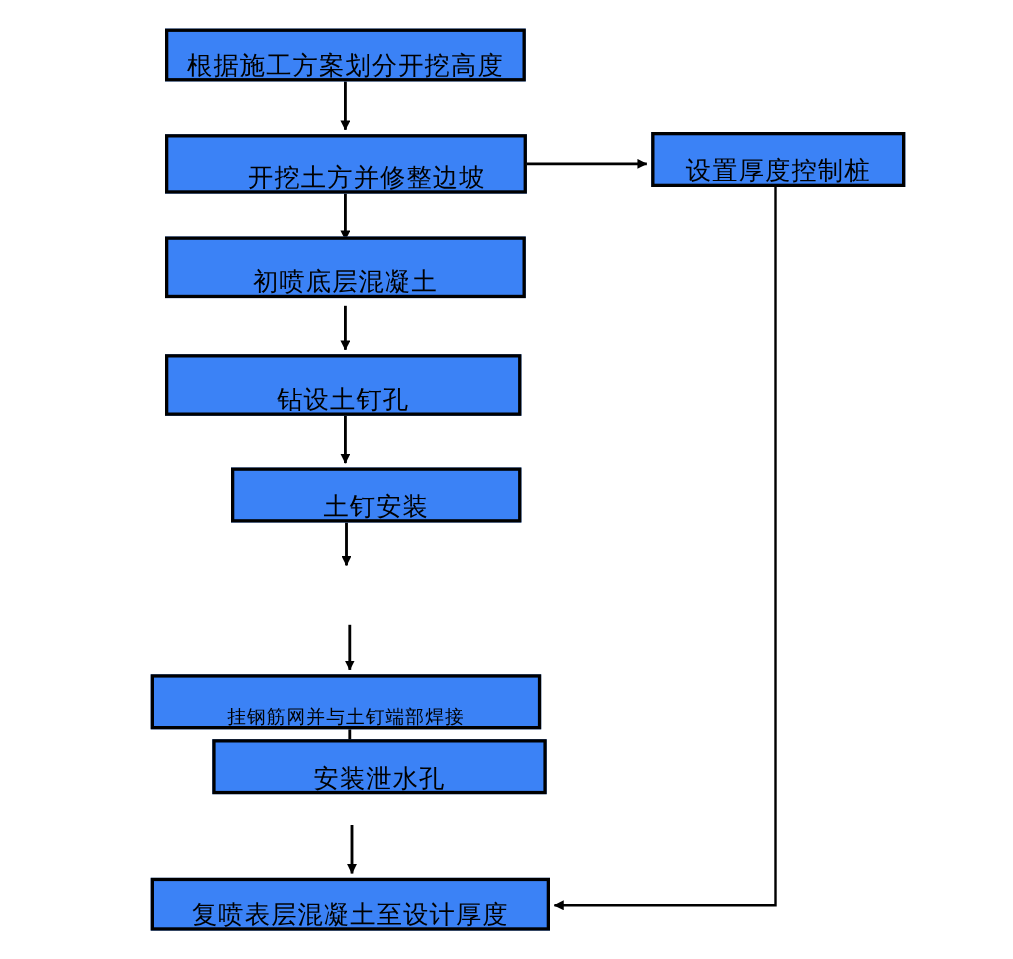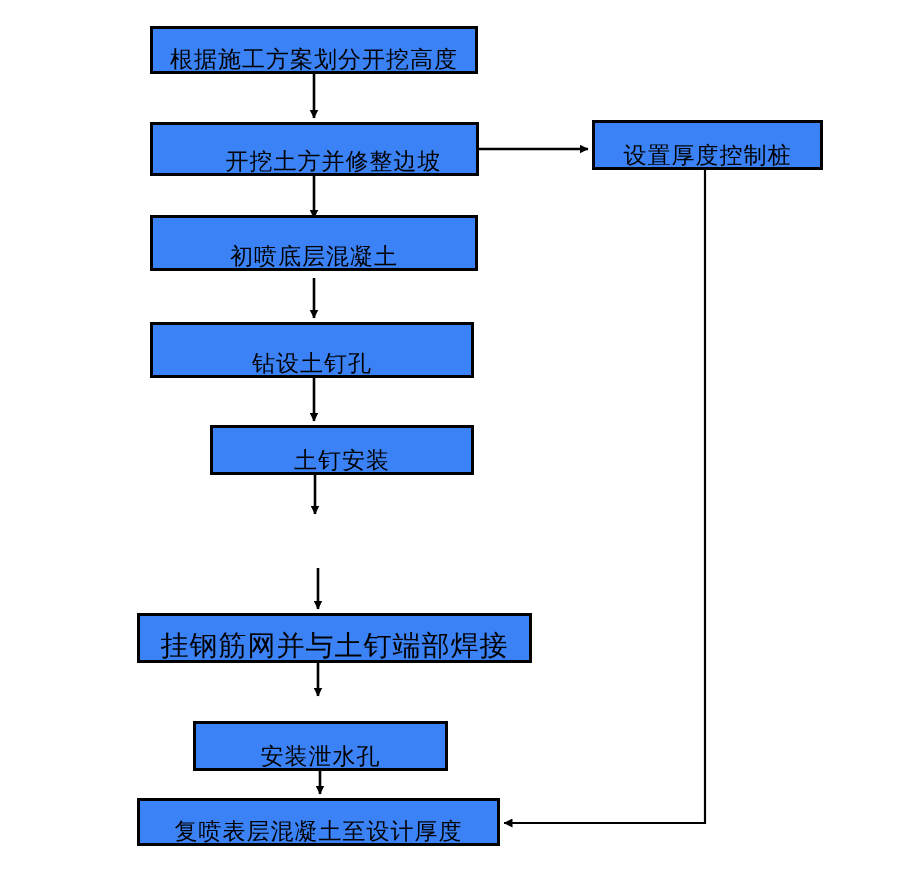--- a/index.html
+++ b/index.html
@@ -92,25 +92,25 @@
 
   <div class="node" style="left:150px; top:322px; width:324px; height:56px; font-size:23px;">
     <span class="node-label">钻设土钉孔</span>
   </div>
 
   <div class="node" style="left:166px; top:425px; width:264px; height:50px; font-size:23px;margin-left:44px;">
     <span class="node-label">土钉安装</span>
   </div>
 
 
-  <div class="node" style="left:137px; top:613px; width:395px; height:50px; font-size:28px;">
+  <div class="node" style="left:137px; top:613px; width:355px; height:50px; font-size:17px;">
     <span class="node-label">挂钢筋网并与土钉端部焊接</span>
   </div>
 
-  <div class="node" style="left:193px; top:721px; width:255px; height:50px; font-size:23px;">
+  <div class="node" style="left:193px; top:672px; width:304px; height:50px; font-size:23px;">
     <span class="node-label">安装泄水孔</span>
   </div>
 
   <div class="node" style="left:137px; top:798px; width:363px; height:48px; font-size:23px;">
     <span class="node-label">复喷表层混凝土至设计厚度</span>
   </div>
 
   <div class="node" style="left:592px; top:120px; width:231px; height:50px; font-size:23px;">
     <span class="node-label">设置厚度控制桩</span>
   </div>

